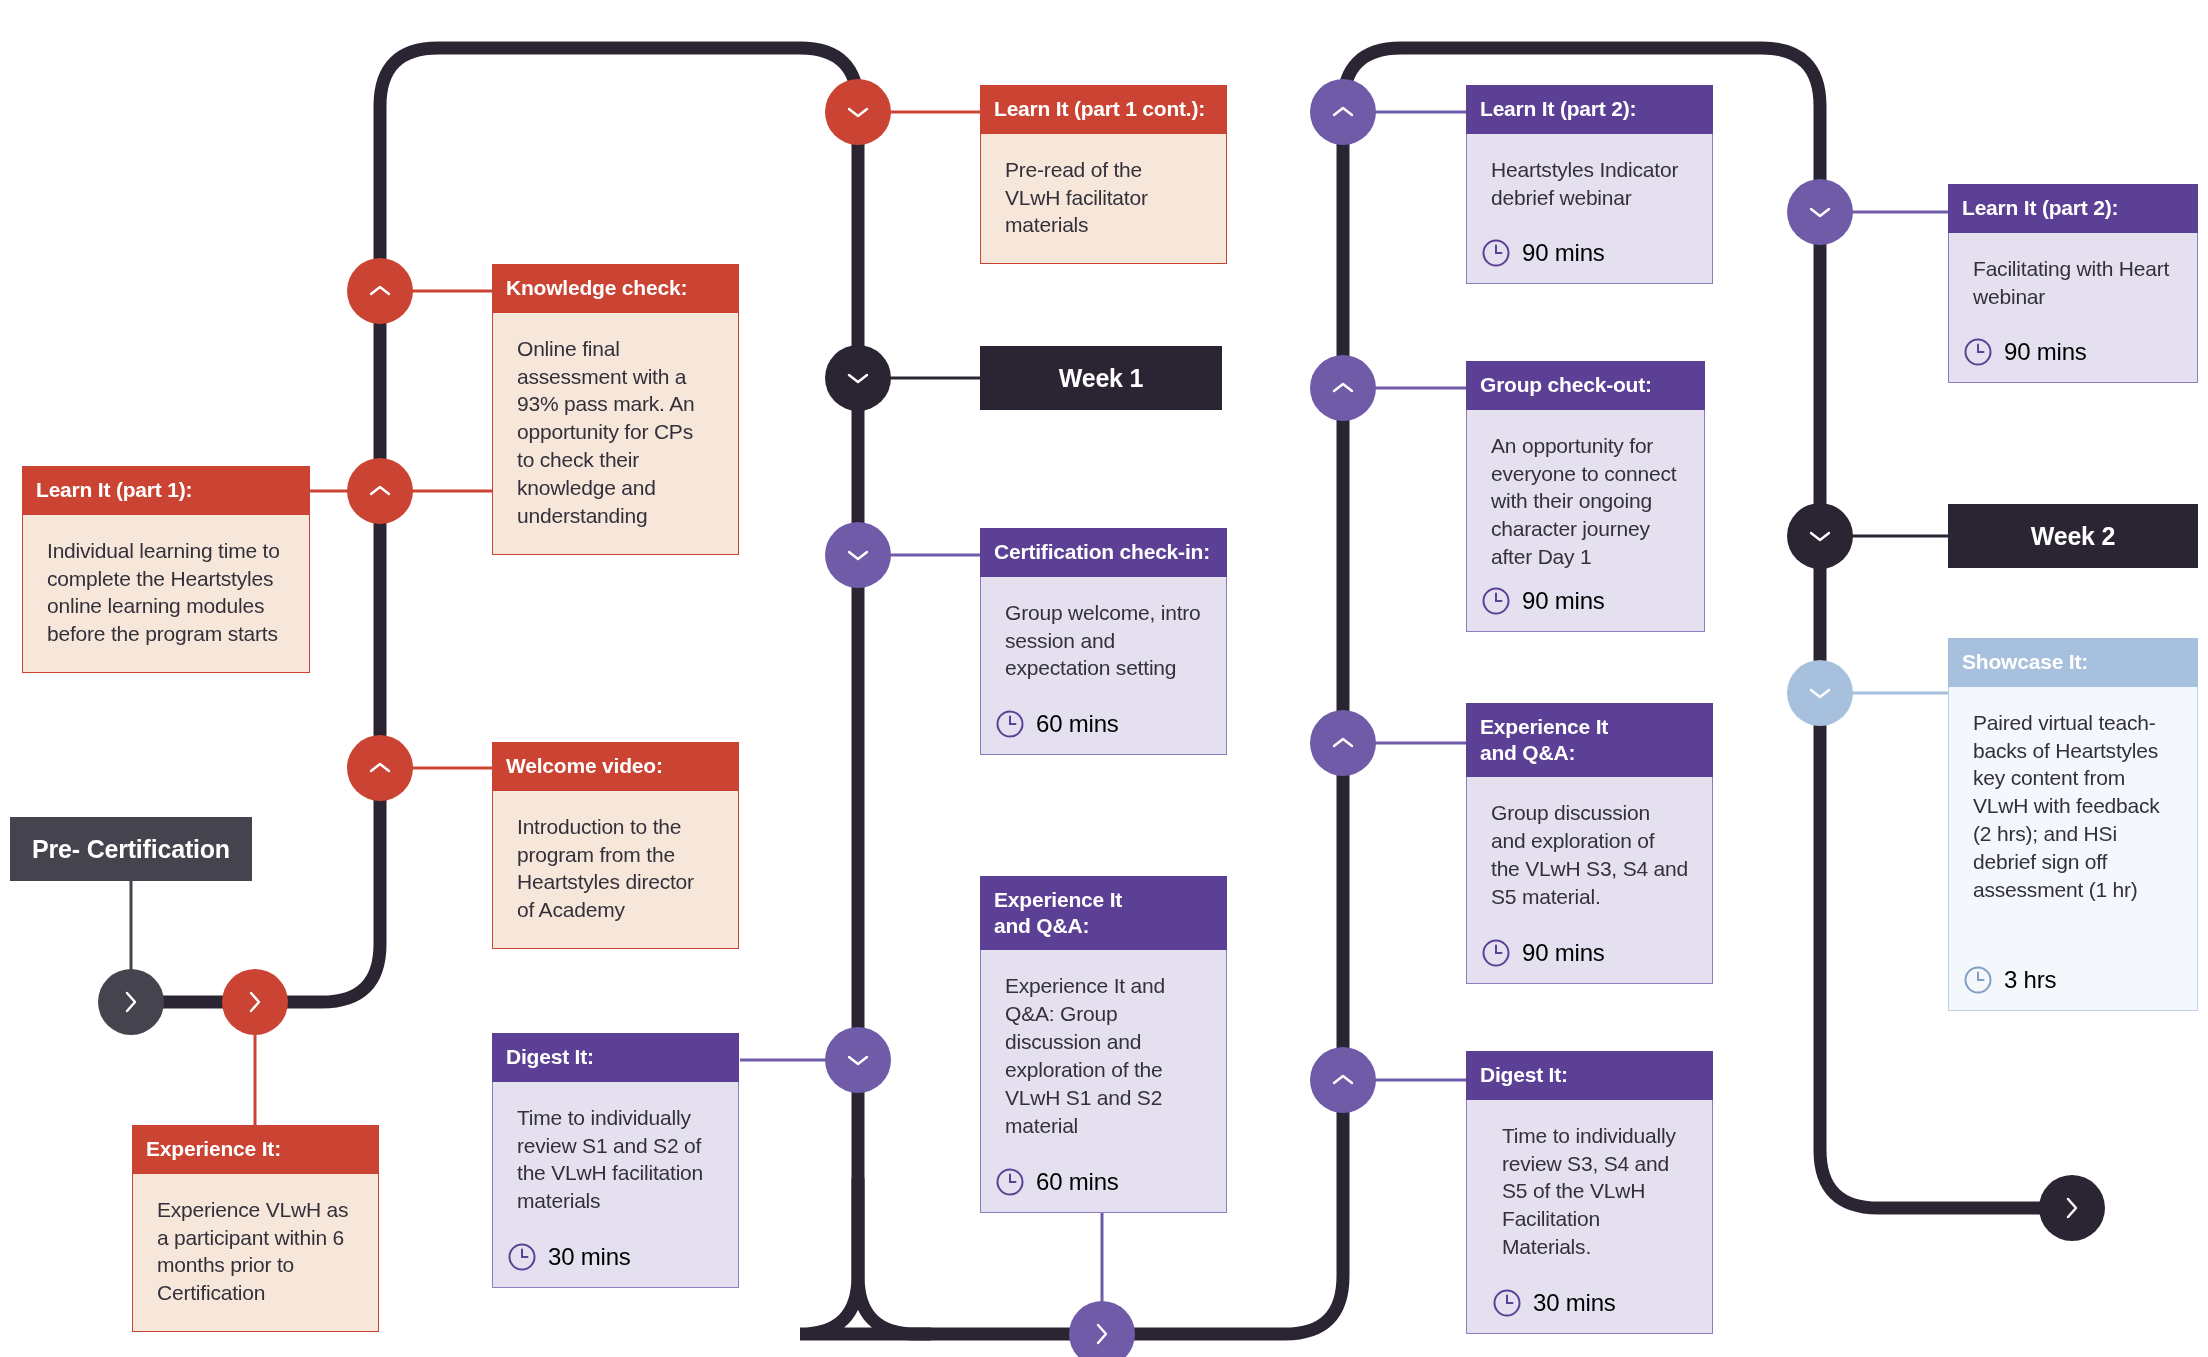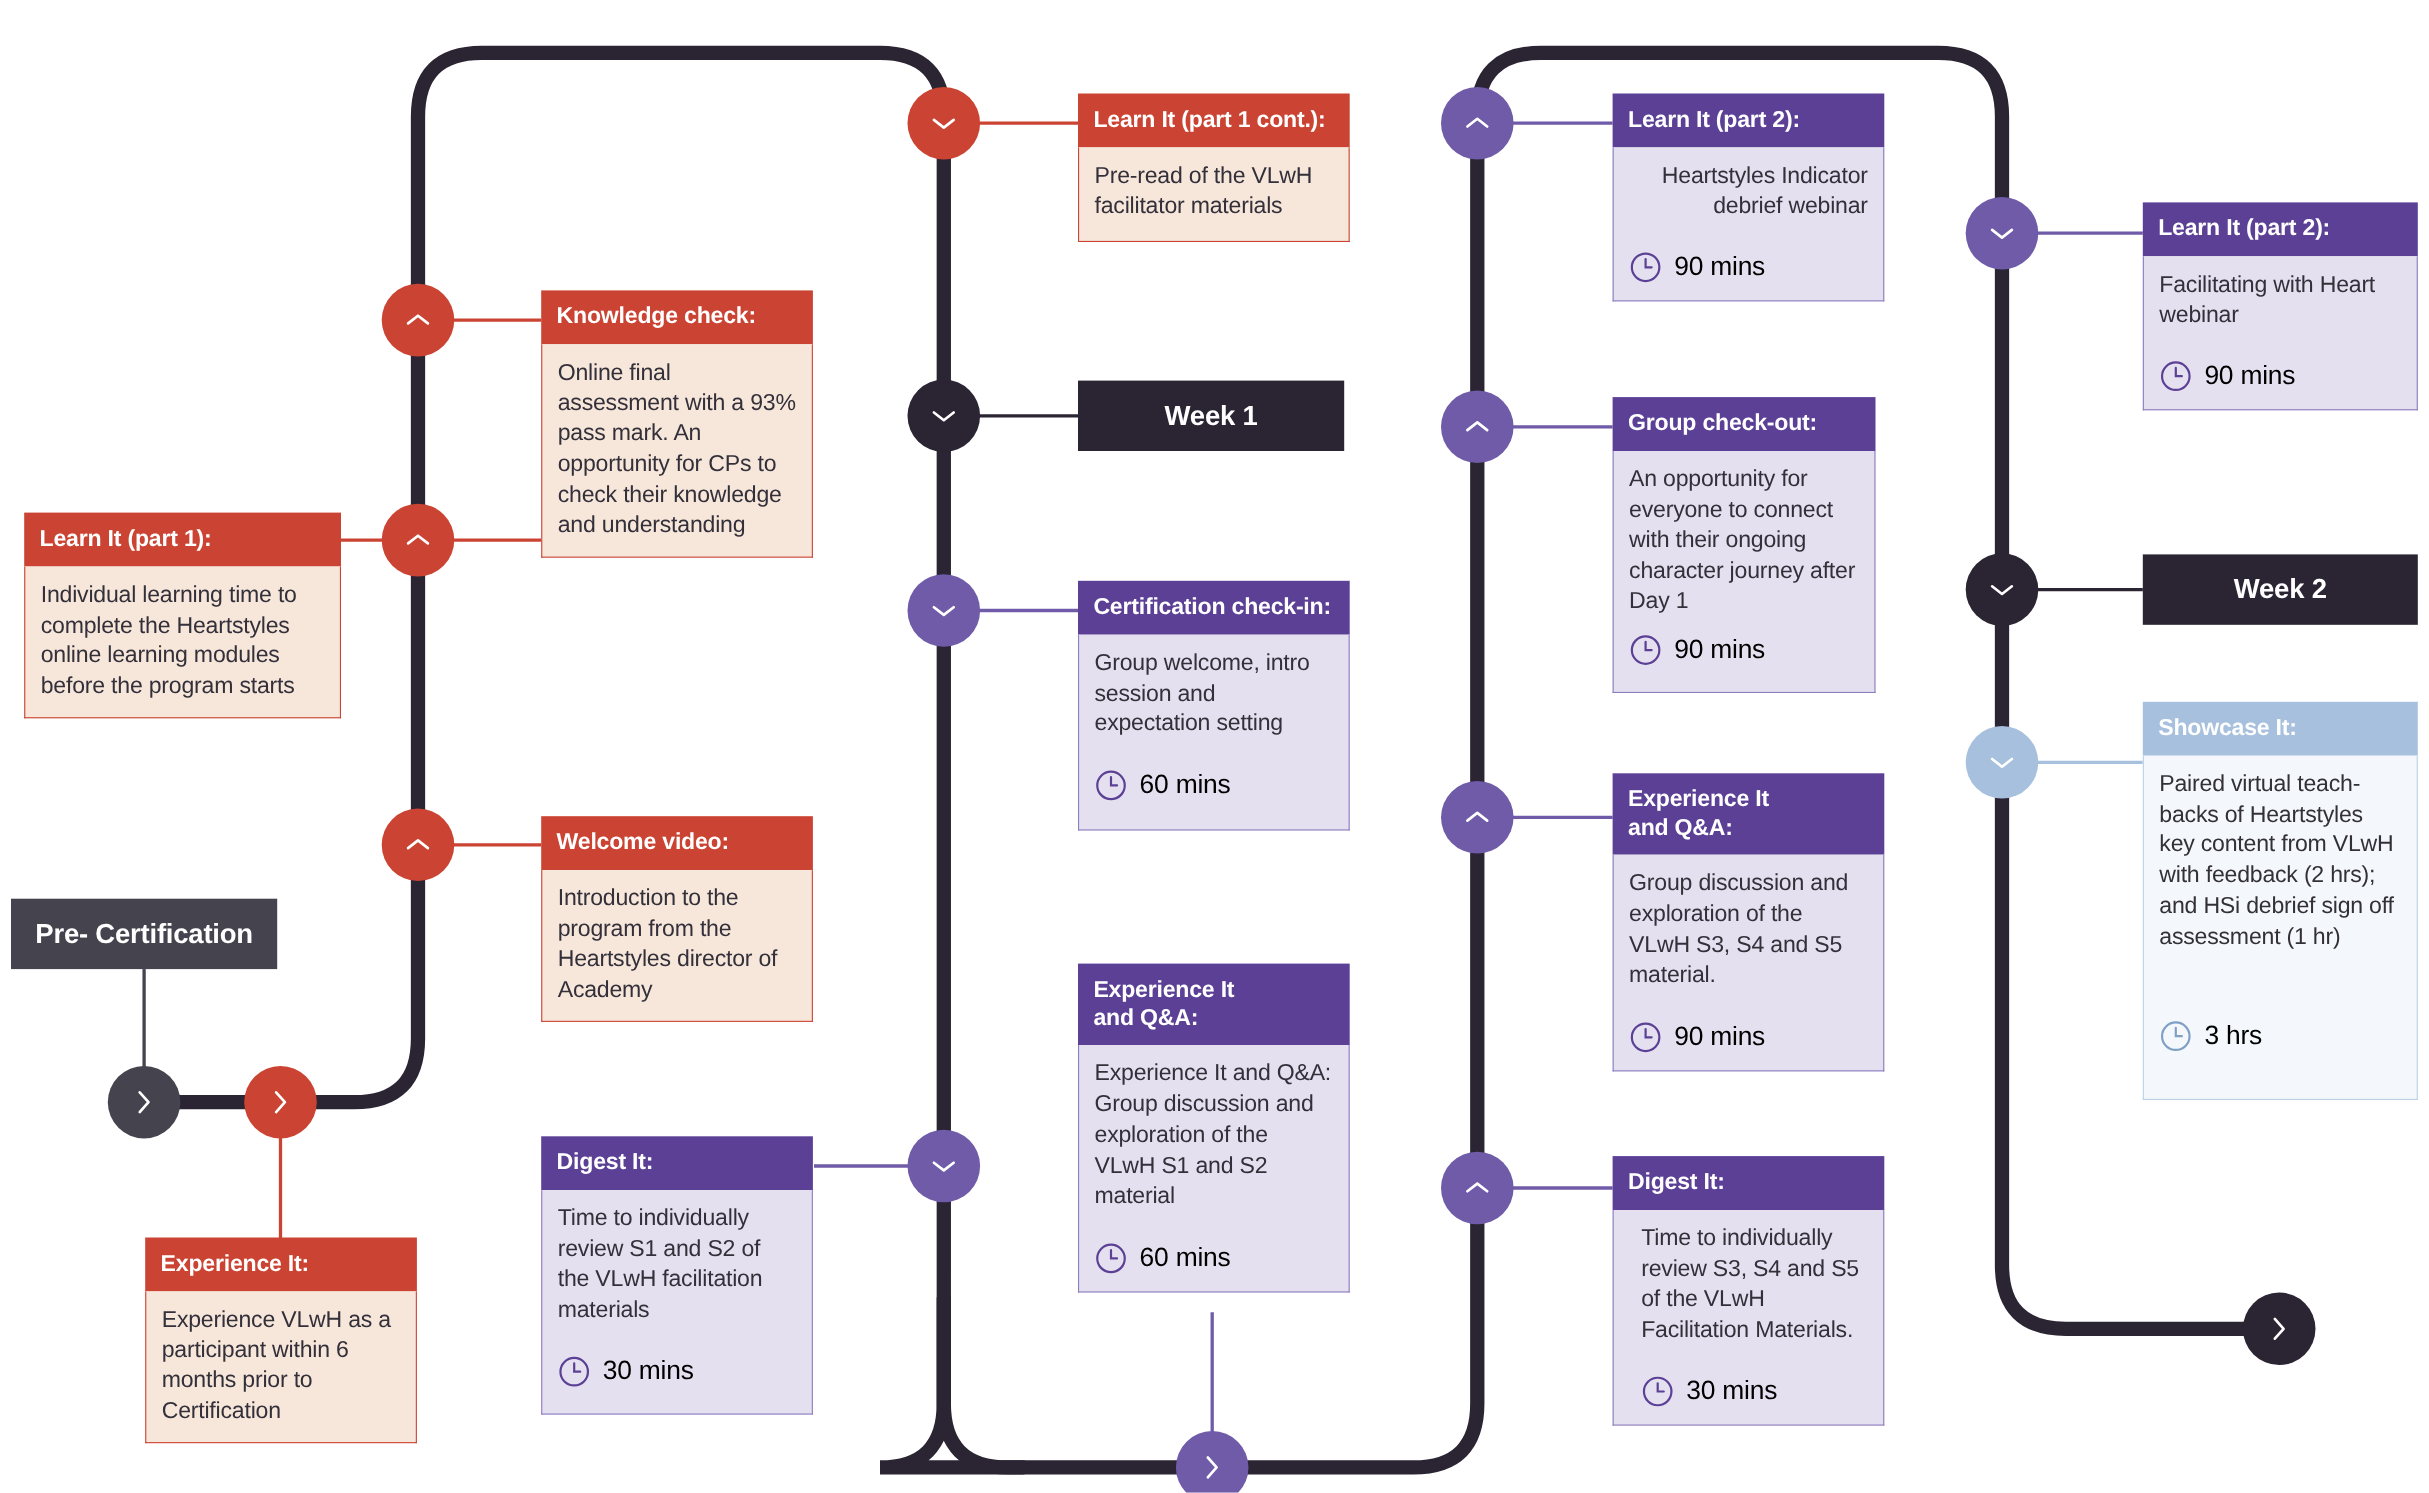--- a/index.html
+++ b/index.html
@@ -19,21 +19,21 @@
     letter-spacing:-0.2px;
   }
   .card .bd{
     box-sizing:border-box;
     padding:12px 14px 14px 14px;
     font-size:21px;
     line-height:1.33;
     color:#33303a;
     letter-spacing:-0.2px;
   }
-  .card .bd p{margin:0;}
+  .card .bd p{margin:10px;}
   .dur{display:flex;align-items:center;gap:11px;margin-top:26px;font-weight:normal;font-size:24px;color:#000000;}
   .dur svg{display:block;flex:0 0 auto;}
 
   
   .t-red .hd{background:#cb4332;}
   .t-red .bd{background:#f7e7db;border:1.5px solid #cb4332;border-top:none;}
   
   .t-pur .hd{background:#5b4096;}
   .t-pur .bd{background:#e5e0ef;border:1.5px solid #8d7cc0;border-top:none;}
   
@@ -180,21 +180,21 @@
           <circle cx="15" cy="15" r="12.5" fill="none" stroke="#5b4096" stroke-width="2"></circle>
           <path d="M15 7.5 L15 15 L20.5 15" fill="none" stroke="#5b4096" stroke-width="2" stroke-linecap="round"></path>
         </svg>
         <span>60 mins</span>
       </div>
     </div>
   </div>
 
   <div class="card t-pur" style="left:1466px;top:85px;width:247px;">
     <div class="hd">Learn It (part 2):</div>
-    <div class="bd" style="min-height:128px;text-align:right;">
+    <div class="bd" style="min-height:128px;">
       <p>Heartstyles Indicator debrief webinar</p>
       <div class="dur">
         <svg width="30" height="30" viewBox="0 0 30 30">
           <circle cx="15" cy="15" r="12.5" fill="none" stroke="#5b4096" stroke-width="2"></circle>
           <path d="M15 7.5 L15 15 L20.5 15" fill="none" stroke="#5b4096" stroke-width="2" stroke-linecap="round"></path>
         </svg>
         <span>90 mins</span>
       </div>
     </div>
   </div>

